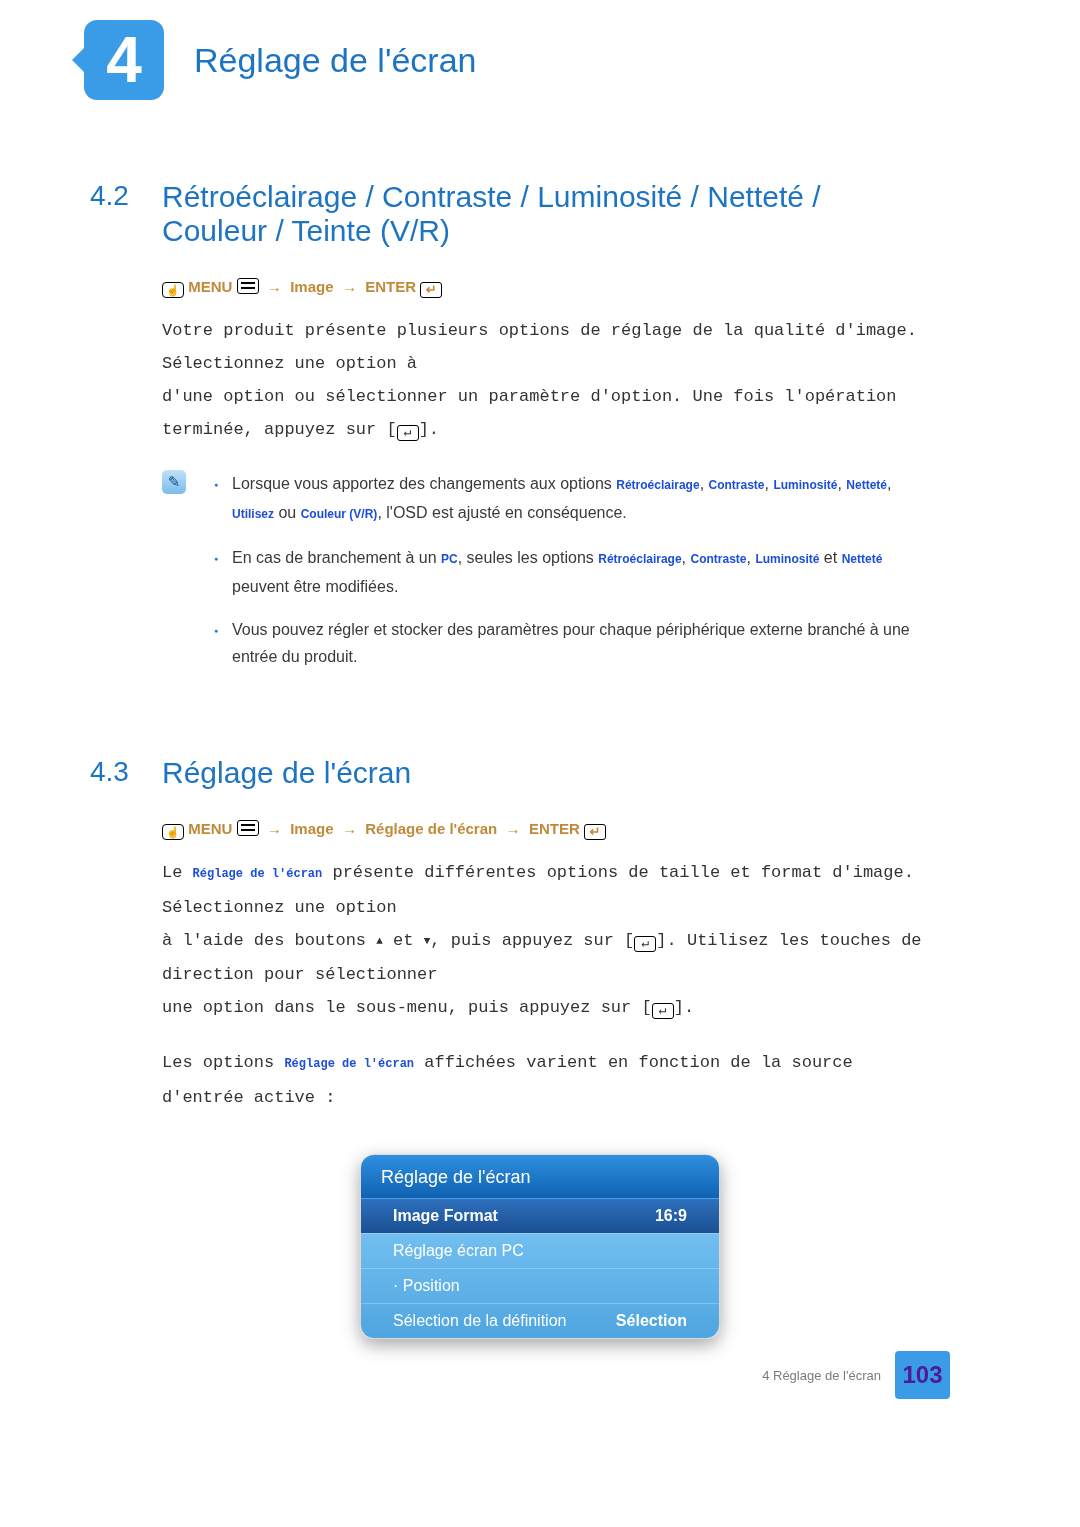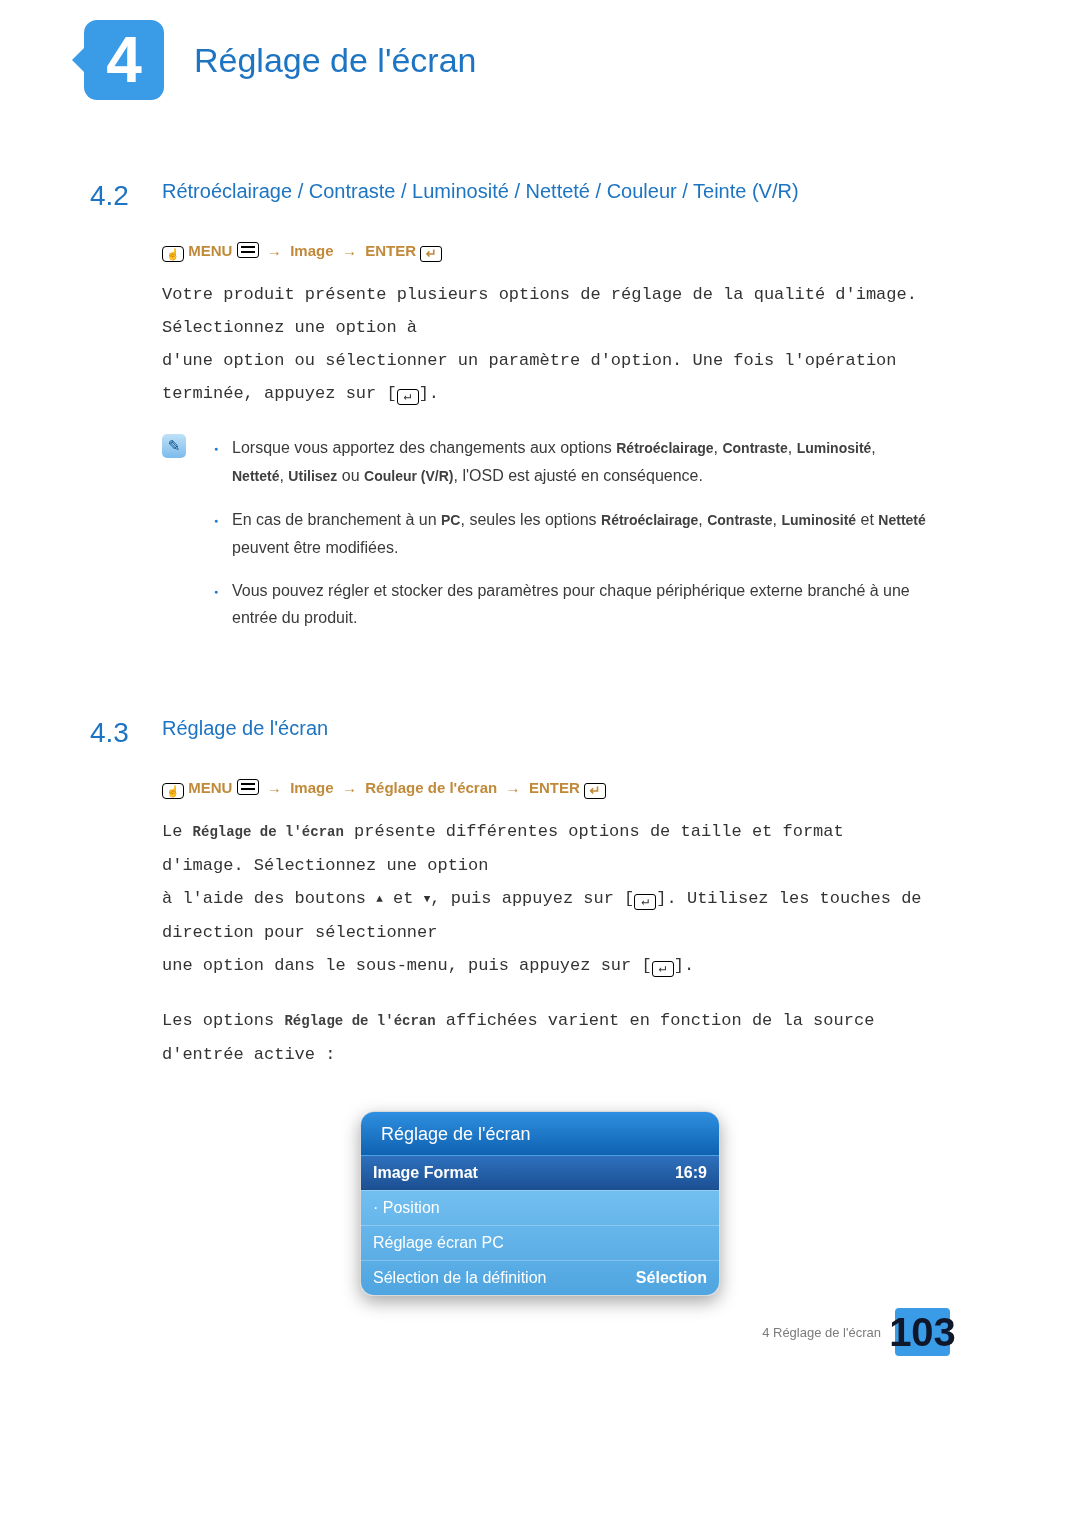--- a/index.html
+++ b/index.html
@@ -16,21 +16,21 @@
   }
   .chapter-badge::after {
     content: ""; position: absolute; right: 100%; top: 50%; transform: translateY(-50%);
     border: 12px solid transparent; border-right-color: #3a9be7;
   }
   .chapter-title { font-size: 34px; font-weight: 400; color: #1d74c2; margin-left: 30px; }
 
   
   .section { margin: 70px 0 30px 0; padding: 0 158px 0 90px; display: flex; }
   .section .num { width: 72px; font-size: 28px; color: #1d74c2; font-weight: 400; }
-  .section .title { font-size: 20px; color: #1d74c2; font-weight: 400; flex: 1; }
+  .section .title { font-size: 30px; color: #1d74c2; font-weight: 400; flex: 1; }
 
   
   .body { padding: 0 150px 0 162px; line-height: 33px; font-size: 17px; color: #333; font-family: Liberation Mono, monospace; } 
   .body.para { margin-top: 4px; }
 
   
   .path { padding: 0 150px 0 162px; font-size: 15px; font-weight: 700; color: #c18a3a; margin-top: 20px; margin-bottom: 16px; }
   .path .img { color: #c18a3a; }
   .path .arrow { font-weight: 400; }
 
@@ -53,45 +53,45 @@
   
   .note { padding: 0 150px 0 162px; margin-top: 24px; display: flex; }
   .note-icon {
     width: 24px; height: 24px; border-radius: 5px; flex: 0 0 24px; margin-right: 18px;
     background: linear-gradient(#bfe1f7,#7cbbec); display:flex;align-items:center;justify-content:center;
     font-size:15px;color:#0b4e87;
   }
   .note ul { list-style: none; }
   .note li { position: relative; padding-left: 28px; line-height: 27px; font-size: 16px; margin-bottom: 16px; }
   .note li::before { content:"●"; color:#1f7ad4; font-size:7px; position:absolute; left:10px; top:1px; }
-  .hl { color:#404040; font-weight:700; font-size:14px; }
+  .hl { color:#1d4ed8; font-weight:700; font-size:12px; }
 
   
   .osd { width: 360px; margin: 40px auto 0; border-radius: 14px; overflow: hidden;
          box-shadow: 0 6px 18px rgba(0,0,0,.35), inset 0 1px 2px rgba(255,255,255,.6);
          border: 1px solid rgba(0,0,0,.15);
        }
   .osd-title {
     background: linear-gradient(#2f8fe0,#0f62b1); color:#fff; font-size:18px;
     padding: 12px 20px 10px; border-bottom: 1px solid rgba(255,255,255,.15);
   }
   .osd-body { background: linear-gradient(#7ec7f6,#4fa5e0); padding: 0; }
   .osd-row {
     display:flex; justify-content:space-between; color:#fff; font-size:16px;
-    padding: 8px 12px; border-top: 1px solid rgba(255,255,255,.25);
+    padding: 8px 32px; border-top: 1px solid rgba(255,255,255,.25);
   }
   .osd-row:first-child { border-top: none; }
   .osd-row.selected { background: linear-gradient(#2e70bd,#1b4f92); font-weight:700; }
   .osd-row .val { font-weight:700; }
 
   
   .footer { position:absolute; bottom:20px; right:130px; display:flex; align-items:center; gap:14px; }
   .footer-label { font-size:13px; color:#7b7b7b; }
   .page-num {
-    width:55px; height:48px; background:#3a9be7; color:#0f172a; font-size:40px; font-weight:700;
+    width:55px; height:48px; background:#3a9be7; color:#4c1d95; font-size:24px; font-weight:700;
     display:flex; align-items:center; justify-content:center; border-radius:4px;
   }
 </style>
 </head>
 <body>
 <div class="page">
 
   <div class="header">
     <div class="chapter-badge">4</div>
     <div class="chapter-title">Réglage de l'écran</div>
@@ -164,25 +164,25 @@
   </div>
 
   <div class="osd">
     <div class="osd-title">Réglage de l'écran</div>
     <div class="osd-body" id="osd-body">
         <div class="osd-row selected">
           <span>Image Format</span>
           <span class="val">16:9</span>
         </div>
         <div class="osd-row">
-          <span>· Position</span>
+          <span>Réglage écran PC</span>
           <span class="val"></span>
         </div>
         <div class="osd-row">
-          <span>Réglage écran PC</span>
+          <span>· Position</span>
           <span class="val"></span>
         </div>
         <div class="osd-row">
           <span>Sélection de la définition</span>
           <span class="val">Sélection</span>
         </div>
       </div>
   </div>
 
   <div class="footer">

